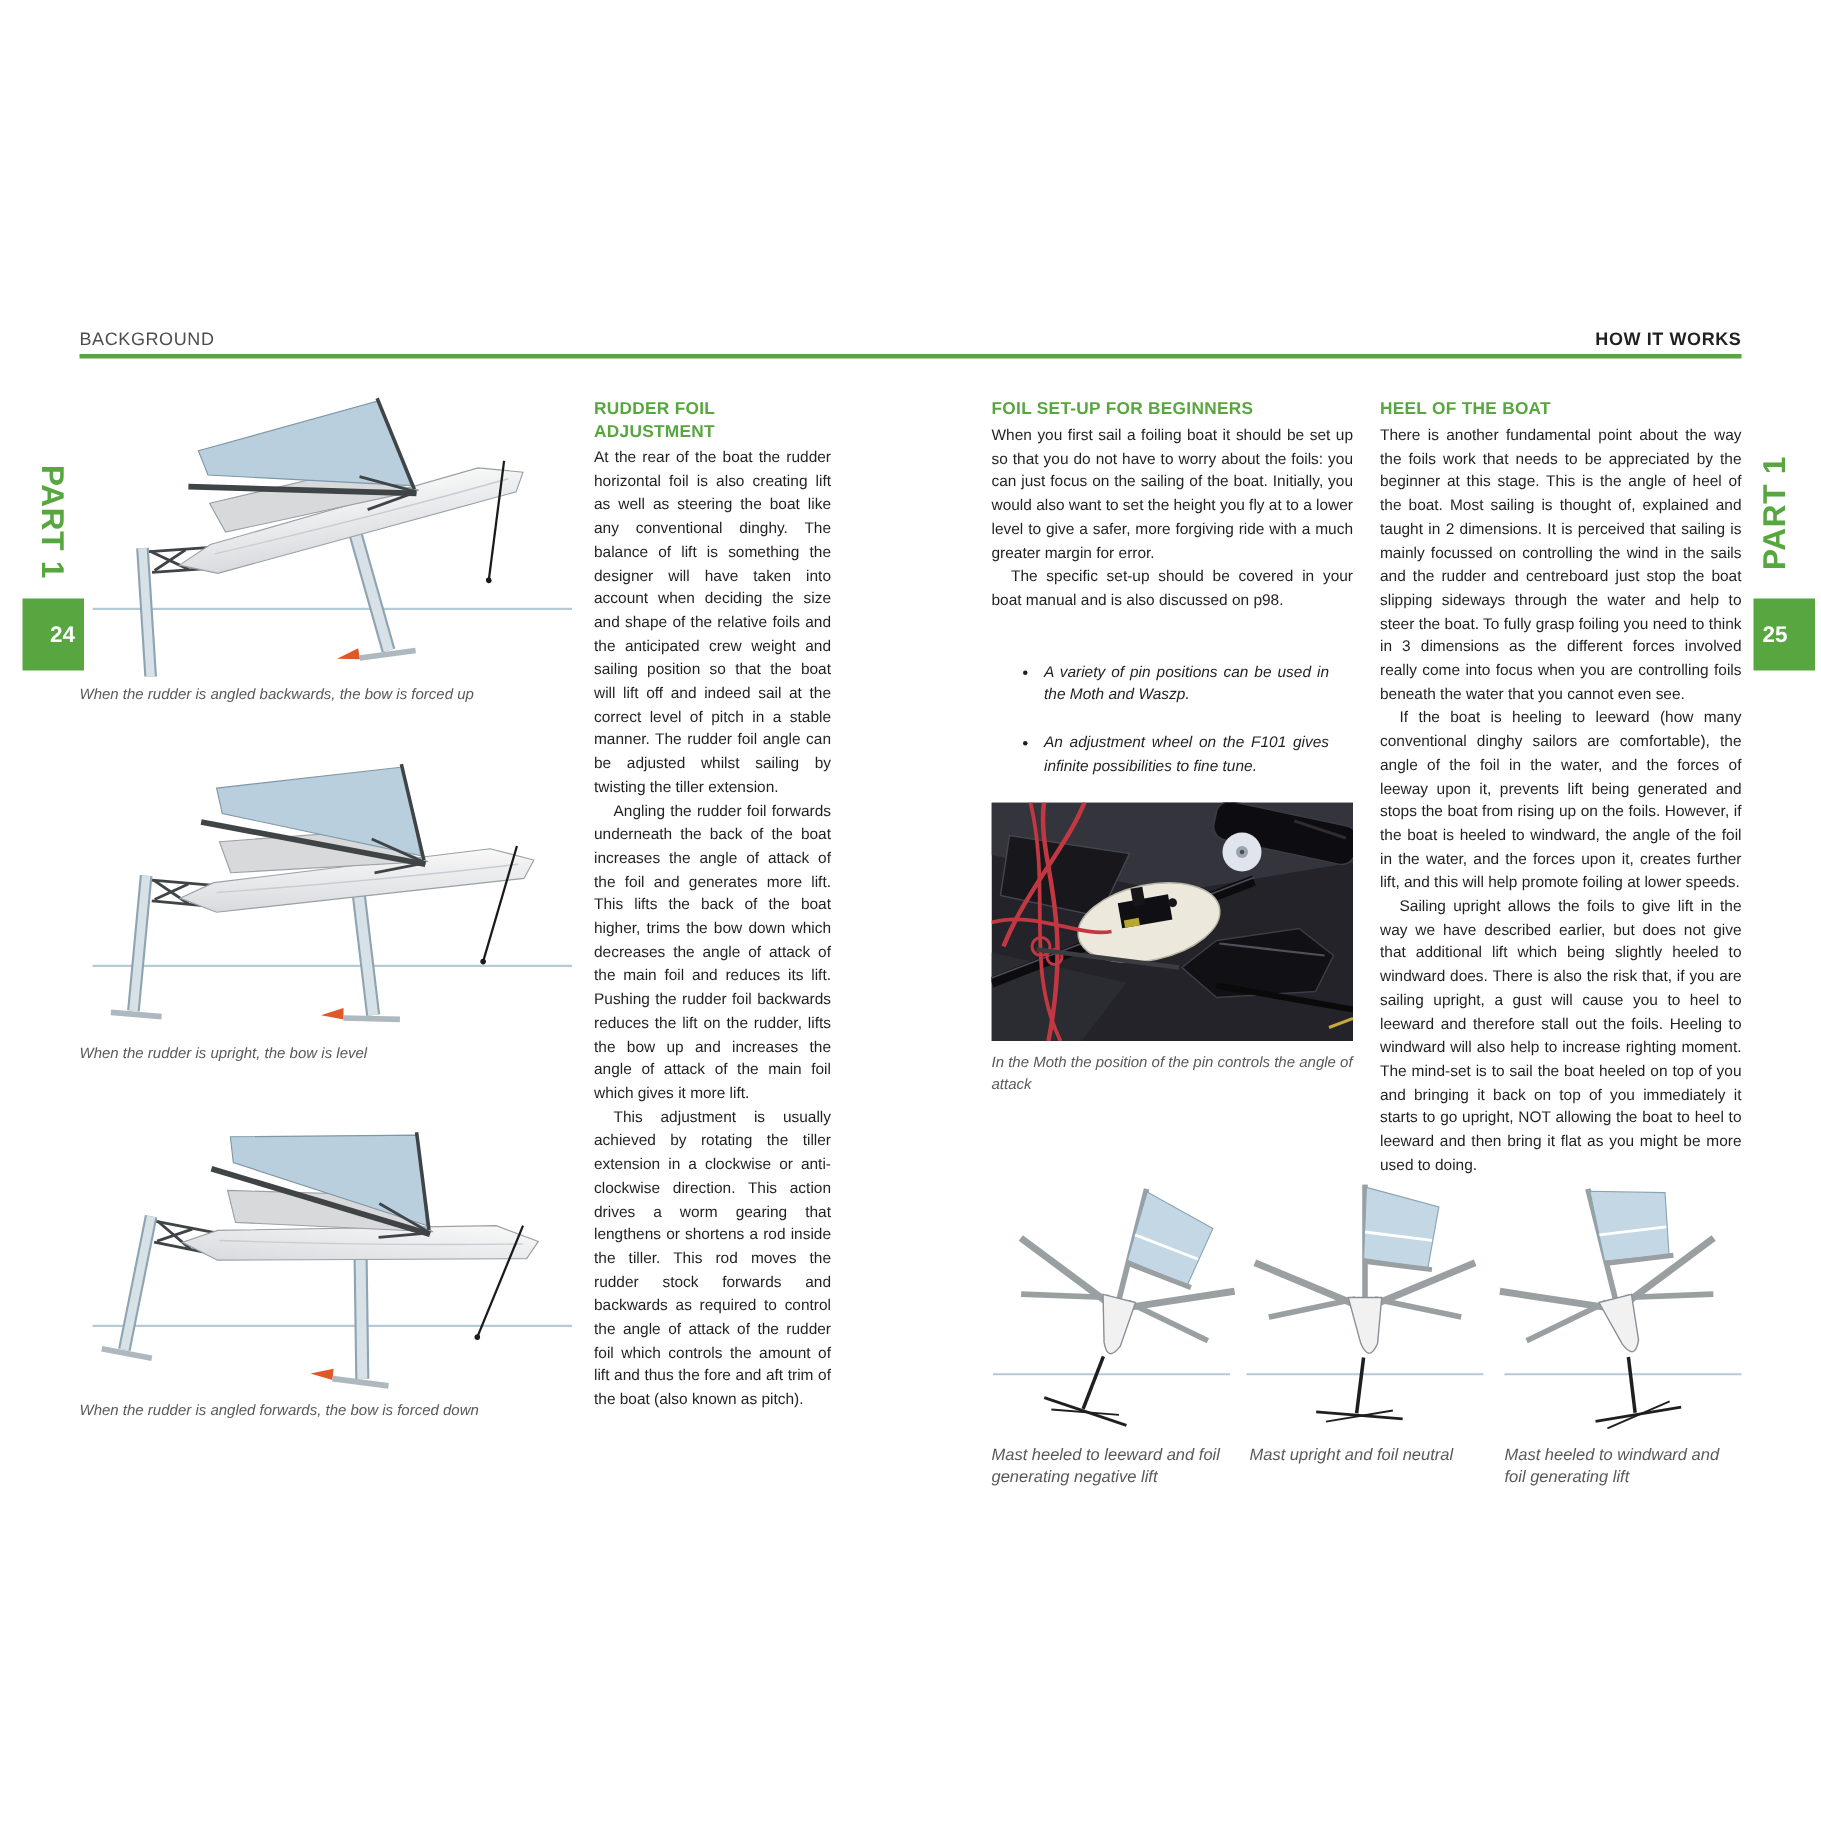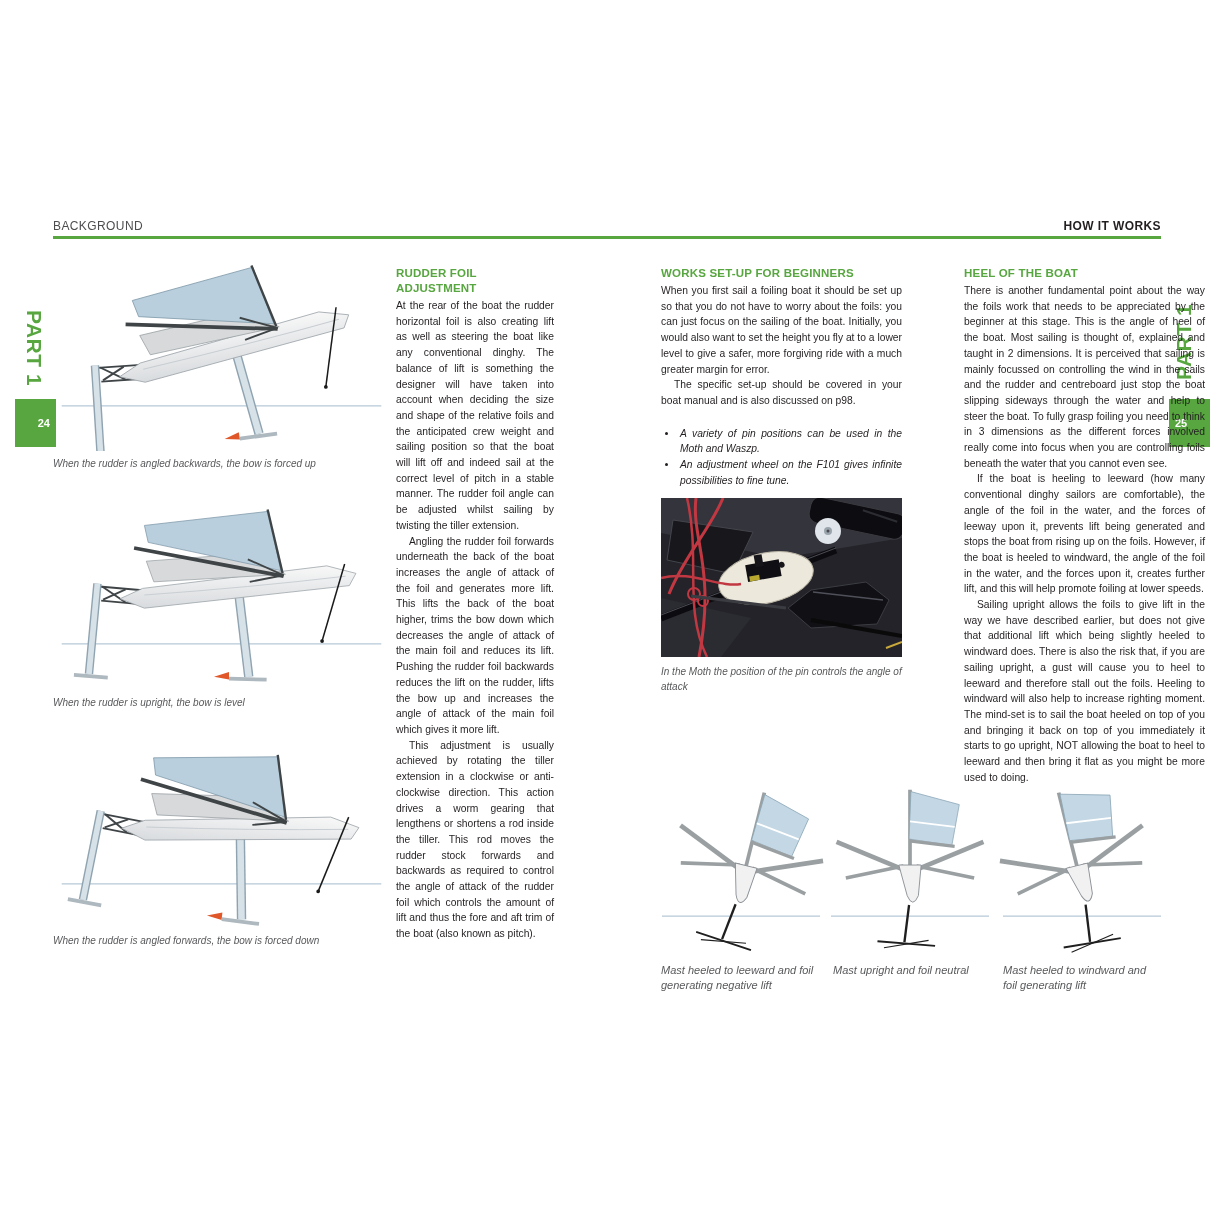--- a/index.html
+++ b/index.html
@@ -12,36 +12,36 @@
   .runhead { position:absolute; top:219px; font-size:12px; letter-spacing:.4px; }
   .runhead.left  { left:53px;  color:#4d4d4f; font-weight:400; }
   .runhead.right { right:53px; color:#231f20; font-weight:700; }
   .green-rule { position:absolute; left:53px; top:236px; width:1108px; height:3px; background:var(--green); }
   
   .part-label { position:absolute; width:96px; text-align:center;
     font-size:21px; font-weight:700; color:var(--green); letter-spacing:.5px; }
   .part-label.left  { left:-14px; top:336px; transform:rotate(90deg); }
   .part-label.right { left:1136px; top:330px; transform:rotate(-90deg); }
   .pagenum { position:absolute; top:399px; width:41px; height:48px; background:var(--green);
-    color:#fff; font-size:11px; font-weight:700; display:flex; align-items:center; }
+    color:#fff; font-size:15px; font-weight:700; display:flex; align-items:center; }
   .pagenum.left  { left:15px;  justify-content:flex-end; padding-right:6px; box-sizing:border-box; }
   .pagenum.right { left:1169px; justify-content:flex-start; padding-left:6px; box-sizing:border-box; }
   
   .col { position:absolute; top:266px; font-size:10.3px; line-height:15.7px; text-align:justify; }
   .col2 { left:396px; width:158px; }
   .col3 { left:661px; width:241px; }
-  .col4 { left:920px; width:241px;margin-left:44px; }
+  .col4 { left:920px; width:241px; }
   h3.sec { margin:0 0 2px 0; font-size:11.5px; line-height:15px; font-weight:700;
     color:var(--green); text-align:left; letter-spacing:.2px; }
   .col p { margin:0; }
   .indent { text-indent:13px; }
   .gap { height:16px; }
   .italic { font-style:italic; }
   ul.blist { margin:1px 0 0 0; padding-left:17px; font-style:italic; }
-  ul.blist li { margin:0; padding-left:2px; }
+  ul.blist li { margin:16px; padding-left:2px; }
   
   .sideDiag { position:absolute; left:53px; width:337px; height:188px; }
   .d1 { top:263px; } .d2 { top:501px; } .d3 { top:741px; }
   .diagcap { position:absolute; left:53px; width:340px; font-size:10px; font-style:italic;
     color:var(--cap); line-height:13.5px; text-align:left; }
   .c1 { top:457px; } .c2 { top:696px; } .c3 { top:934px; }
   
   .photo { margin-top:10px; width:241px; height:159px; display:block; }
   .photocap { margin-top:8px; font-size:10px; font-style:italic; color:var(--cap);
     line-height:14.5px; text-align:left; }
@@ -134,21 +134,21 @@
   <div class="diagcap c3">When the rudder is angled forwards, the bow is forced down</div>
 
   <div class="col col2">
     <h3 class="sec">RUDDER FOIL ADJUSTMENT</h3>
     <p>At the rear of the boat the rudder horizontal foil is also creating lift as well as steering the boat like any conventional dinghy. The balance of lift is something the designer will have taken into account when deciding the size and shape of the relative foils and the anticipated crew weight and sailing position so that the boat will lift off and indeed sail at the correct level of pitch in a stable manner. The rudder foil angle can be adjusted whilst sailing by twisting the tiller extension.</p>
     <p class="indent">Angling the rudder foil forwards underneath the back of the boat increases the angle of attack of the foil and generates more lift. This lifts the back of the boat higher, trims the bow down which decreases the angle of attack of the main foil and reduces its lift. Pushing the rudder foil backwards reduces the lift on the rudder, lifts the bow up and increases the angle of attack of the main foil which gives it more lift.</p>
     <p class="indent">This adjustment is usually achieved by rotating the tiller extension in a clockwise or anti-clockwise direction. This action drives a worm gearing that lengthens or shortens a rod inside the tiller. This rod moves the rudder stock forwards and backwards as required to control the angle of attack of the rudder foil which controls the amount of lift and thus the fore and aft trim of the boat (also known as pitch).</p>
   </div>
 
   <div class="col col3">
-    <h3 class="sec">WORKS SET-UP FOR BEGINNERS</h3>
+    <h3 class="sec">FOIL SET-UP FOR BEGINNERS</h3>
     <p>When you first sail a foiling boat it should be set up so that you do not have to worry about the foils: you can just focus on the sailing of the boat. Initially, you would also want to set the height you fly at to a lower level to give a safer, more forgiving ride with a much greater margin for error.</p>
     <p class="indent">The specific set-up should be covered in your boat manual and is also discussed on p98.</p>
     <div class="gap"></div>
     <ul class="blist">
       <li>A variety of pin positions can be used in the Moth and Waszp.</li>
       <li>An adjustment wheel on the F101 gives infinite possibilities to fine tune.</li>
     </ul>
 
     <svg class="photo" viewBox="0 0 241 159">
       <rect x="0" y="0" width="241" height="159" fill="#232329"></rect>

